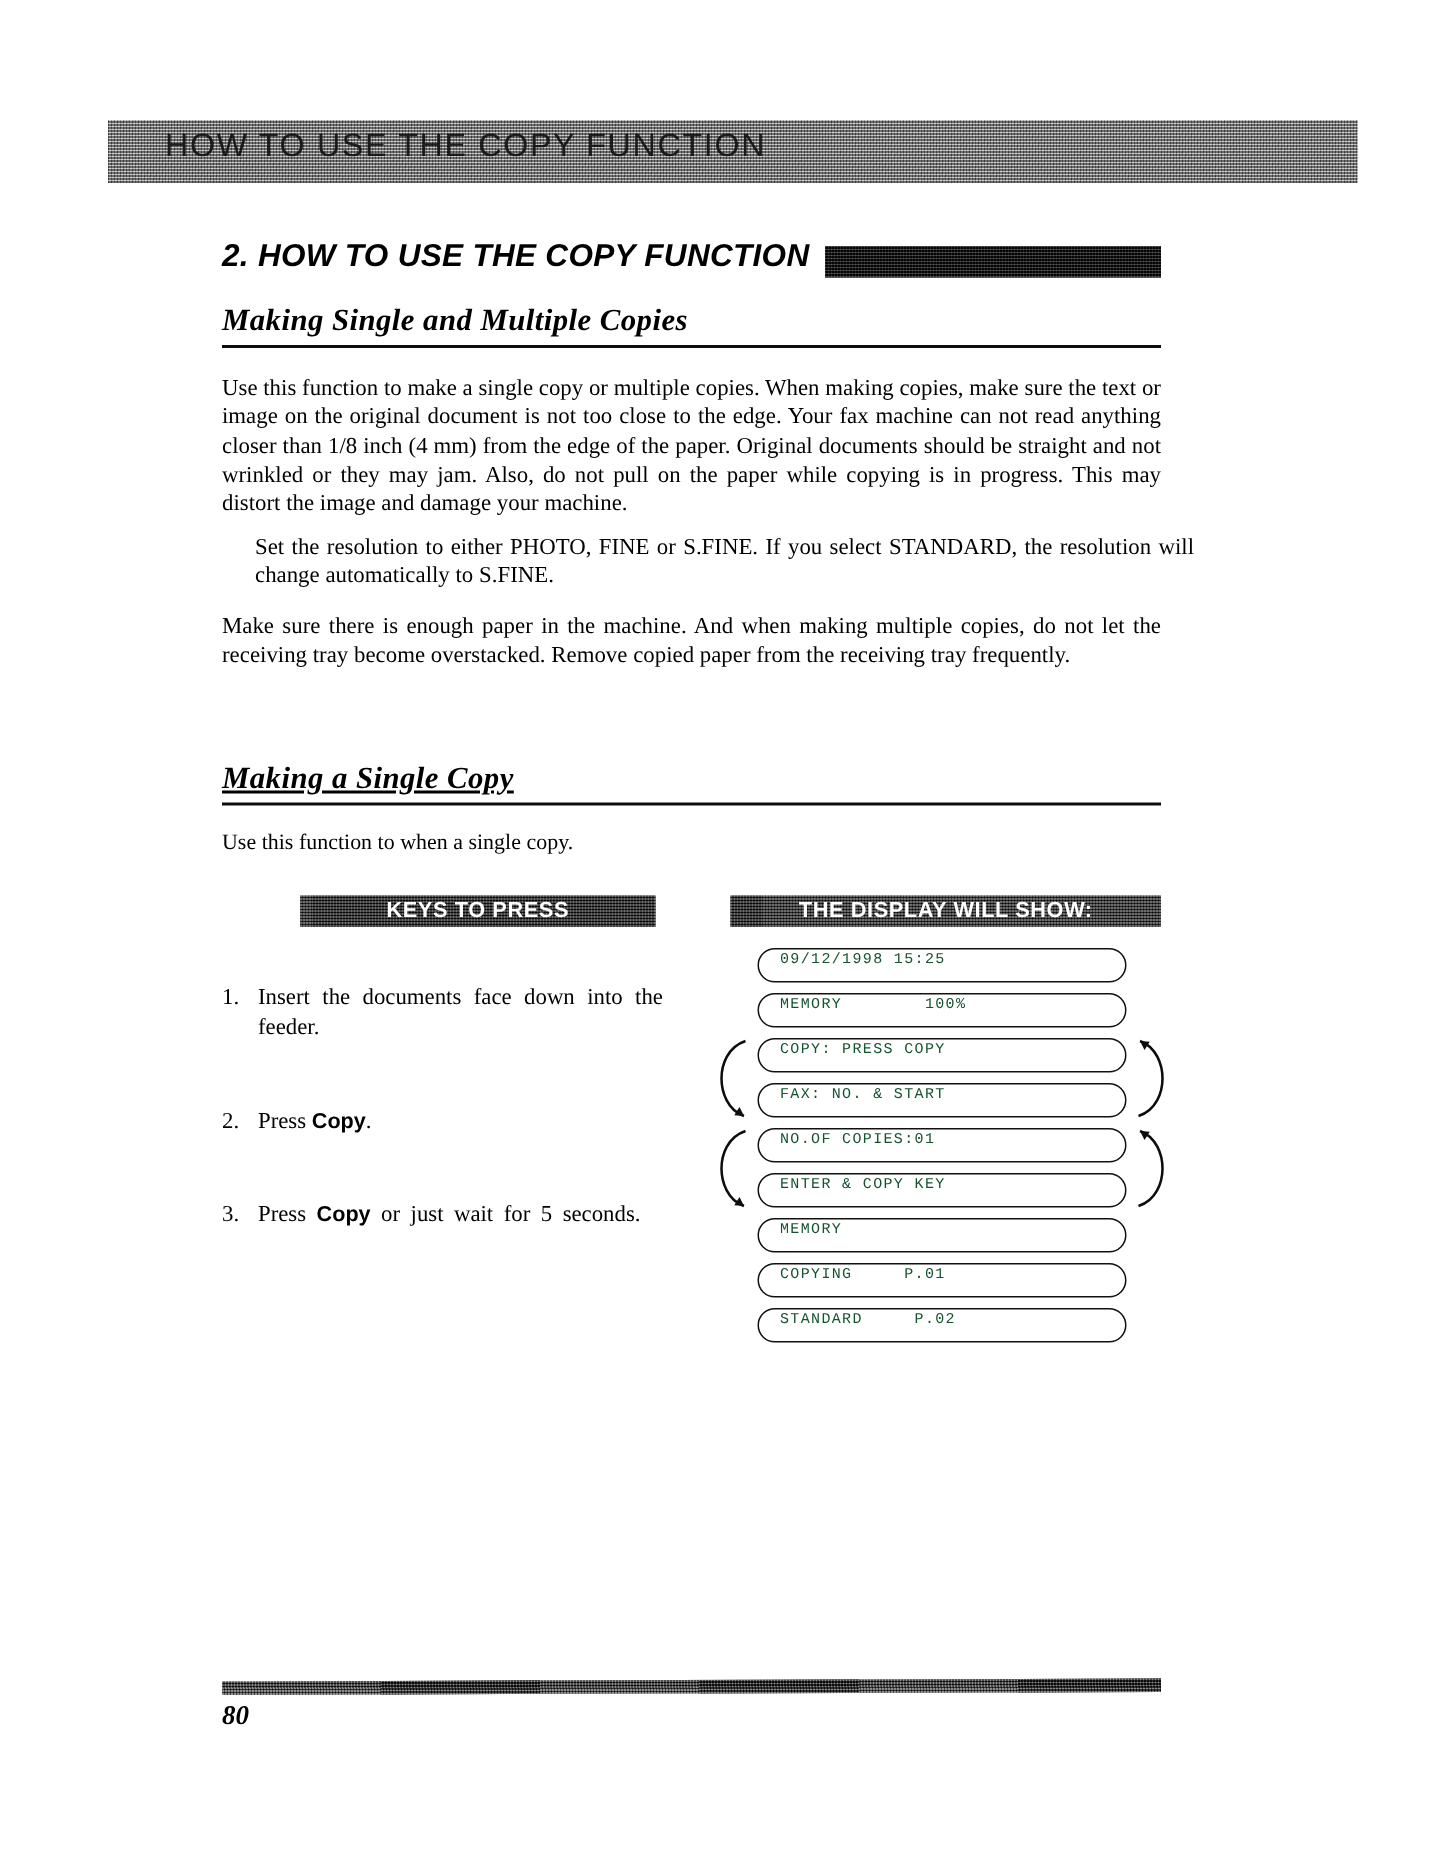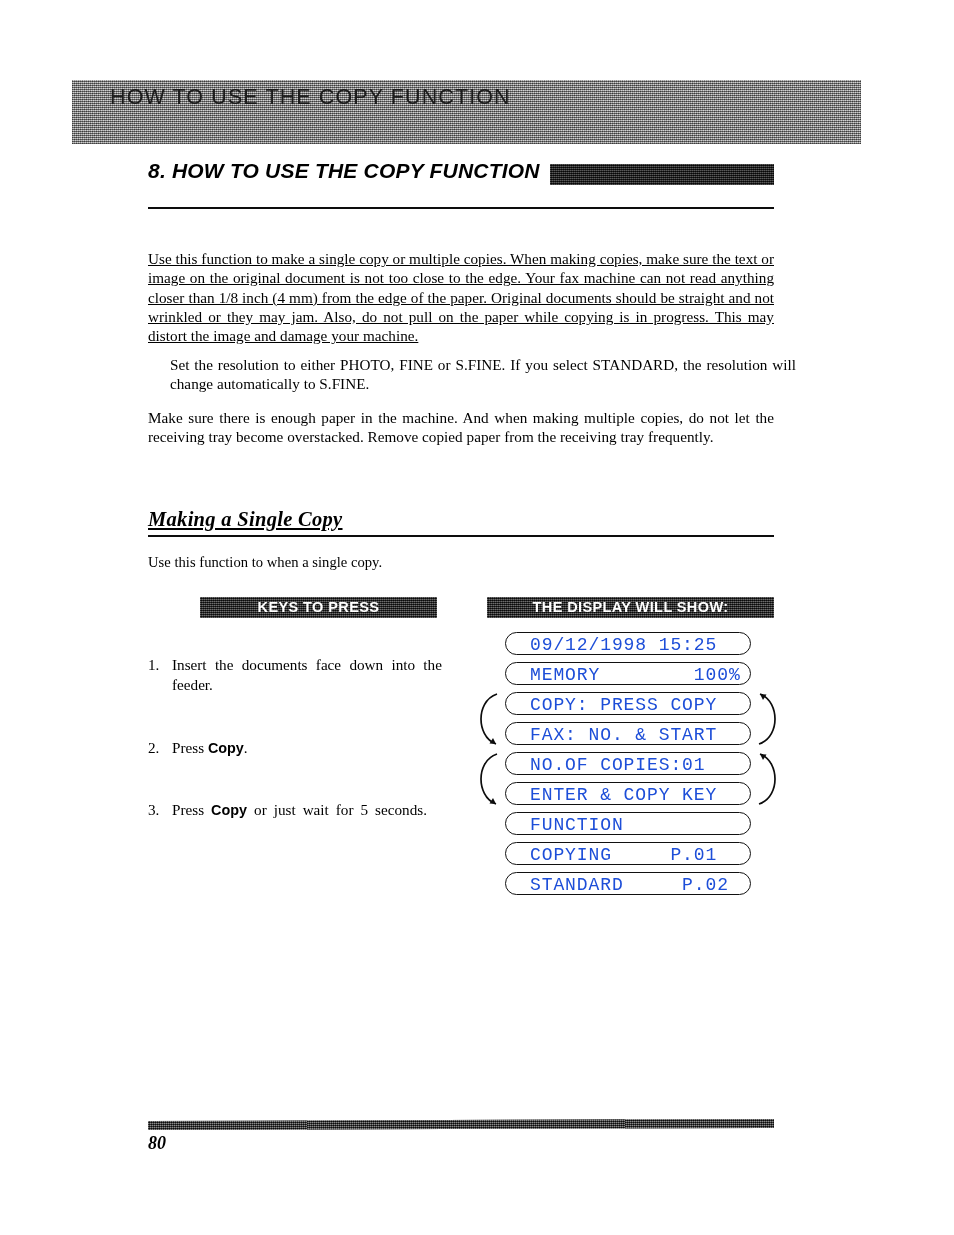--- a/index.html
+++ b/index.html
@@ -16,27 +16,28 @@
     color: #000000;
     overflow: hidden;
   }
 
   
   #running-header {
     position: absolute;
     left: 72px;
     top: 80px;
     width: 789px;
-    height: 64px;
+    height: 42px;
     background-color: #9a9a9a;
     background-image:
       repeating-linear-gradient(0deg,   rgba(0,0,0,.40) 0 1px, rgba(255,255,255,.32) 1px 2px),
       repeating-linear-gradient(90deg,  rgba(0,0,0,.30) 0 1px, rgba(255,255,255,.28) 1px 2px),
       repeating-linear-gradient(118deg, rgba(0,0,0,.13) 0 1px, rgba(255,255,255,.10) 1px 3px);
     overflow: hidden;
+    padding-left: 44px;
   }
   #running-header-text {
     position: absolute;
     left: 38px;
     top: 5px;
     font-family: "Liberation Sans", sans-serif;
     font-size: 21.5px;
     letter-spacing: 1.1px;
     color: #141414;
     white-space: nowrap;
@@ -102,21 +103,21 @@
   .body-par {
     position: absolute;
     left: 148px;
     width: 626px;
     font-family: "Liberation Serif", serif;
     font-size: 15.2px;
     line-height: 19.3px;
     text-align: justify;
     letter-spacing: .02px;
   }
-  #par-1 { top: 249px; text-decoration: underline; }
+  #par-1 { top: 249px; }
   #par-2 { top: 355px; margin-left: 22px; }
   #par-3 { top: 408px; }
   #par-single-intro {
     top: 553px;
     text-align: left;
     font-size: 14.6px;
   }
 
   
   .col-banner {
@@ -182,28 +183,28 @@
     width: 246px;
     height: 23px;
     box-sizing: border-box;
     border: 1.7px solid #111111;
     border-radius: 11.5px;
     margin-bottom: 7px;
     background: #ffffff;
   }
   .lcd-text {
     position: absolute;
-    left: 24px;
+    left: 14px;
     top: 2px;
     right: 10px;
     font-family: "Liberation Mono", monospace;
-    font-size: 18px;
+    font-size: 10px;
     letter-spacing: .9px;
     white-space: pre;
-    color: #1d4ed8;
+    color: #14532d;
   }
 
   
   .cycle {
     position: absolute;
     width: 22px;
     height: 62px;
     pointer-events: none;
   }
   .cycle svg { display: block; }
@@ -237,25 +238,26 @@
   }
 </style>
 </head>
 <body>
 
 <div id="running-header">
   <div id="running-header-text">HOW TO USE THE COPY FUNCTION</div>
 </div>
 
 <div id="chapter-title-row">
-  <div id="chapter-title">8. HOW TO USE THE COPY FUNCTION</div>
+  <div id="chapter-title">2. HOW TO USE THE COPY FUNCTION</div>
   <div id="chapter-title-block"></div>
 </div>
 
 <div class="sub-heading" id="heading-multiple">
+  <span class="sub-heading-text">Making Single and Multiple Copies</span>
   <span class="rule"></span>
 </div>
 
 <div class="body-par" id="par-1">Use this function to make a single copy or multiple copies. When making copies, make sure the text or image on the original document is not too close to the edge. Your fax machine can not read anything closer than 1/8 inch (4 mm) from the edge of the paper. Original documents should be straight and not wrinkled or they may jam. Also, do not pull on the paper while copying is in progress. This may distort the image and damage your machine.</div>
 <div class="body-par" id="par-2">Set the resolution to either PHOTO, FINE or S.FINE. If you select STANDARD, the resolution will change automatically to S.FINE.</div>
 <div class="body-par" id="par-3">Make sure there is enough paper in the machine. And when making multiple copies, do not let the receiving tray become overstacked. Remove copied paper from the receiving tray frequently.</div>
 
 <div class="sub-heading" id="heading-single">
   <span class="sub-heading-text">Making a Single Copy</span>
   <span class="rule"></span>
@@ -309,21 +311,21 @@
 
   <div class="lcd">
     <span class="lcd-text">NO.OF COPIES:01</span>
   </div>
 
   <div class="lcd">
     <span class="lcd-text">ENTER &amp; COPY KEY</span>
   </div>
 
   <div class="lcd">
-    <span class="lcd-text">FUNCTION</span>
+    <span class="lcd-text">MEMORY</span>
   </div>
 
   <div class="lcd">
     <span class="lcd-text">COPYING     P.01</span>
   </div>
 
   <div class="lcd">
     <span class="lcd-text">STANDARD     P.02</span>
   </div>
 

